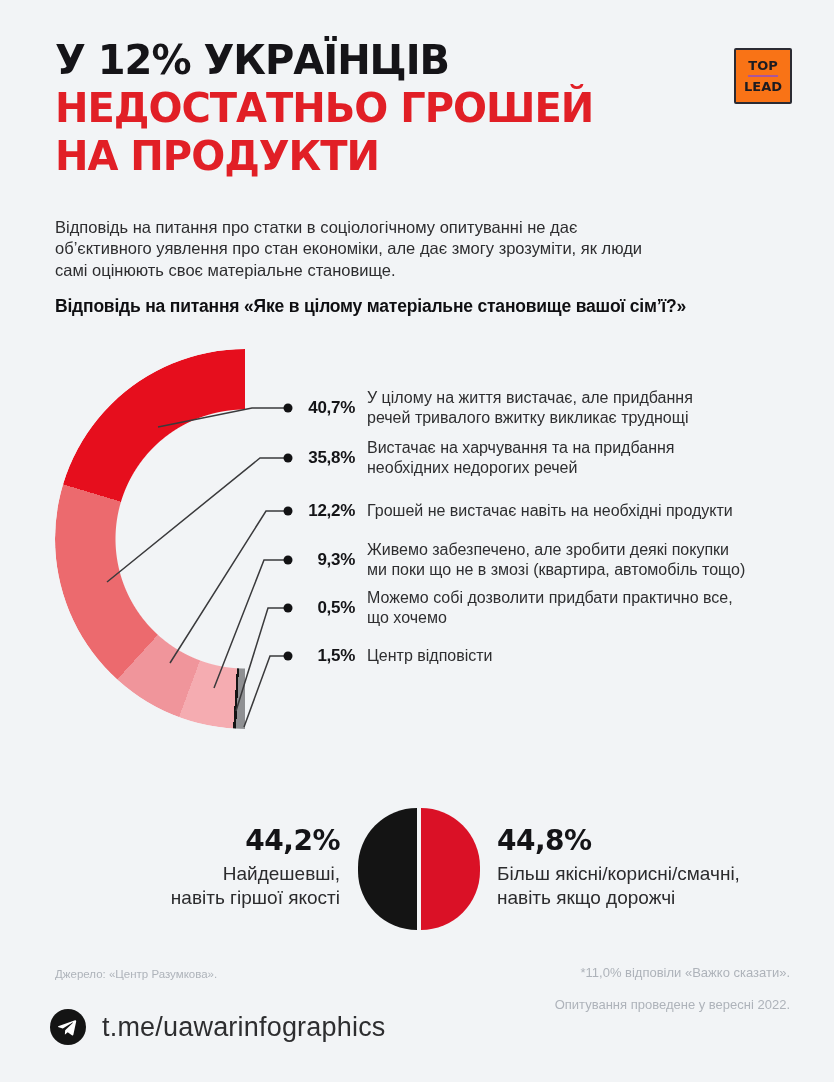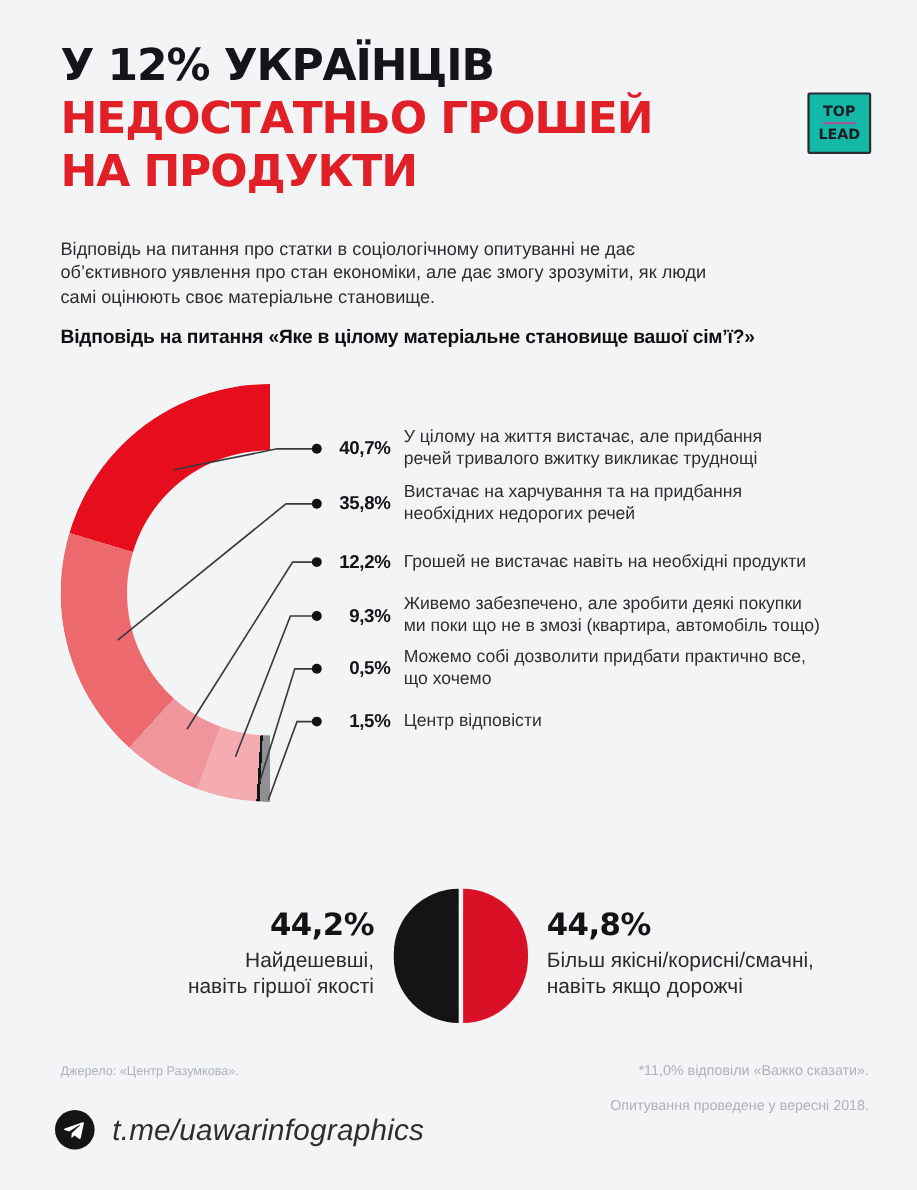--- a/index.html
+++ b/index.html
@@ -2,24 +2,24 @@
 <html><head>
 <meta charset="utf-8">
 <style>
   html,body{margin:0;padding:0;background:#f2f4f6;}
   .page{position:relative;width:834px;height:1082px;background:#f2f4f6;overflow:hidden;
         font-family:"Liberation Sans",sans-serif;color:#222;}
   
   .title{position:absolute;left:55px;top:36px;font-family:"DejaVu Sans",sans-serif;
          font-weight:700;font-size:40px;line-height:48px;letter-spacing:-1px;color:#151418;}
   .title .red{color:#e11f26;}
-  .badge{position:absolute;left:734px;top:48px;width:54px;height:52px;background:#14b8a6;
+  .badge{position:absolute;left:734px;top:48px;width:54px;height:52px;background:#f97316;
          border:2px solid #2b2b33;border-radius:2px;display:flex;flex-direction:column;
          align-items:center;justify-content:center;font-family:"DejaVu Sans",sans-serif;
-         font-weight:700;font-size:13px;color:#1c1c22;line-height:15px;margin-top:36px;}
+         font-weight:700;font-size:13px;color:#1c1c22;line-height:15px;}
   .badge-line{width:30px;height:2px;background:#a8569d;margin:2px 0;}
   .intro{position:absolute;left:55px;top:200px;font-size:16.5px;line-height:21.5px;
          color:#2d2d2f;white-space:pre-line;}
   .q{position:absolute;left:55px;font-weight:700;font-size:17.5px;color:#0f0f12;letter-spacing:-0.2px;}
   .q1{top:296px;}
   .q2{top:766px;}
   
   .donut-section{position:absolute;left:0;top:330px;width:834px;height:432px;}
   .donut{position:absolute;left:55px;top:19px;width:380px;height:380px;border-radius:50%;
          -webkit-mask:radial-gradient(circle closest-side,transparent 0 129px,#000 130px);
@@ -39,21 +39,21 @@
   .pie-label.left{right:494px;text-align:right;}
   .pie-label.right{left:497px;text-align:left;}
   .pie-pct{font-family:"DejaVu Sans",sans-serif;font-weight:700;font-size:28px;color:#141417;
            letter-spacing:-0.5px;margin-bottom:5px;}
   .pie-desc{font-size:19px;line-height:24px;color:#2b2b2d;white-space:pre-line;}
   
   .source{position:absolute;left:55px;top:968px;font-size:11.5px;color:#aeb3ba;}
   .fn{position:absolute;right:44px;text-align:right;font-size:13px;color:#aeb3ba;}
   .fn1{top:965px;}
   .fn2{top:997px;}
-  .tg-row{position:absolute;left:50px;top:1009px;display:flex;align-items:center;gap:16px;font-style:italic;}
+  .tg-row{position:absolute;left:50px;top:1009px;display:flex;align-items:center;gap:16px;}
   .tg-circle{width:36px;height:36px;border-radius:50%;background:#141414;display:flex;
              align-items:center;justify-content:center;}
   .tg-text{font-size:27px;color:#2e2e30;letter-spacing:0.2px;}
 </style>
 </head>
 <body>
 
 <div class="page">
 
   <div class="badge">
@@ -136,21 +136,21 @@
 навіть гіршої якості</div>
   </div>
   <div class="pie-label right">
     <div class="pie-pct">44,8%</div>
     <div class="pie-desc">Більш якісні/корисні/смачні,
 навіть якщо дорожчі</div>
   </div>
 
   <div class="source">Джерело: «Центр Разумкова».</div>
   <div class="fn fn1">*11,0% відповіли «Важко сказати».</div>
-  <div class="fn fn2">Опитування проведене у вересні 2018.</div>
+  <div class="fn fn2">Опитування проведене у вересні 2022.</div>
 
   <div class="tg-row">
     <span class="tg-circle">
       <svg width="19" height="19" viewBox="0 0 24 24" style="margin-right:2px">
         <path fill="#ffffff" d="M9.04 15.51l-.38 5.34c.54 0 .78-.23 1.06-.51l2.55-2.44 5.28 3.87c.97.53 1.66.25 1.92-.9l3.48-16.3c.31-1.43-.52-1.99-1.46-1.64L1.1 10.1c-1.4.54-1.38 1.32-.24 1.67l5.23 1.63L18.24 5.75c.57-.38 1.09-.17.66.21L9.04 15.51z"></path>
       </svg>
     </span>
     <span class="tg-text">t.me/uawarinfographics</span>
   </div>
 

